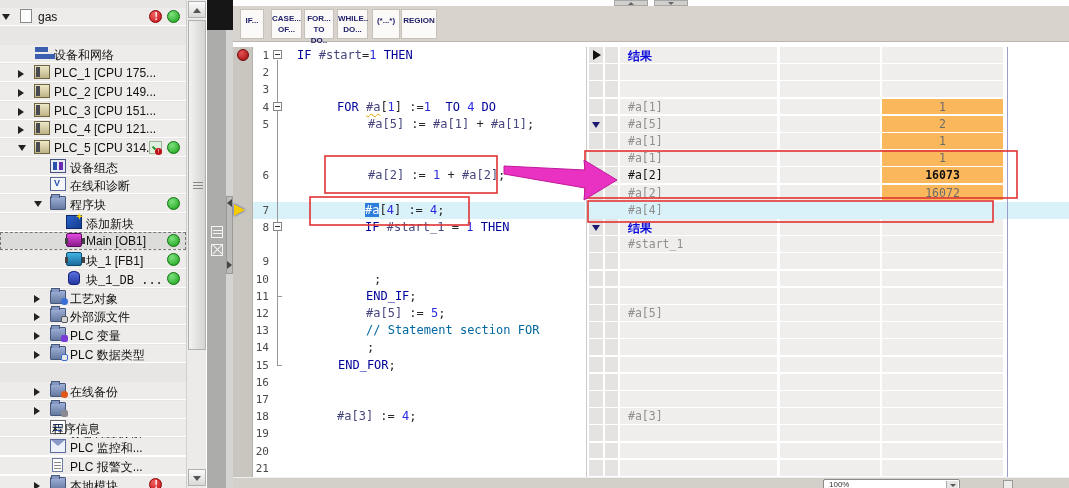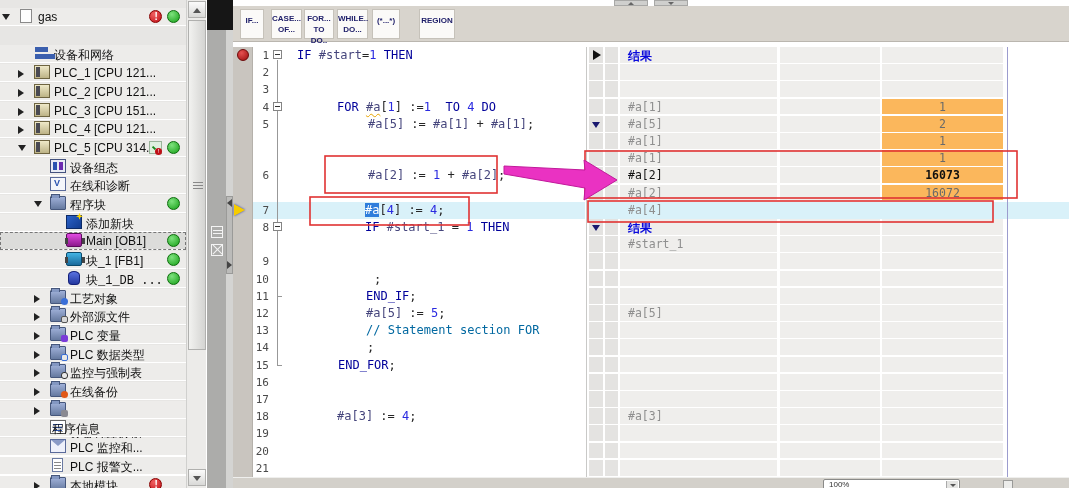--- a/index.html
+++ b/index.html
@@ -153,26 +153,26 @@
       <div class="st-error" style="left: 149px;"></div>
       <div class="st-green" style="left: 167px;"></div>
     </div>
     <div class="abs tree-row" style="top: 45.4px;">
       <div class="tic ic-net" style="left: 34px;"></div>
       <div class="tree-label" style="left: 54px;">设备和网络</div>
     </div>
     <div class="abs tree-row" style="top: 64.1px;">
       <div class="exp right" style="left: 18px;"></div>
       <div class="tic ic-plc" style="left: 34px;"></div>
-      <div class="tree-label" style="left: 54px;">PLC_1 [CPU 121...</div>
+      <div class="tree-label" style="left: 54px;">PLC_1 [CPU 175...</div>
     </div>
     <div class="abs tree-row" style="top: 82.8px;">
       <div class="exp right" style="left: 18px;"></div>
       <div class="tic ic-plc" style="left: 34px;"></div>
-      <div class="tree-label" style="left: 54px;">PLC_2 [CPU 121...</div>
+      <div class="tree-label" style="left: 54px;">PLC_2 [CPU 149...</div>
     </div>
     <div class="abs tree-row" style="top: 101.5px;">
       <div class="exp right" style="left: 18px;"></div>
       <div class="tic ic-plc" style="left: 34px;"></div>
       <div class="tree-label" style="left: 54px;">PLC_3 [CPU 151...</div>
     </div>
     <div class="abs tree-row" style="top: 120.2px;">
       <div class="exp right" style="left: 18px;"></div>
       <div class="tic ic-plc" style="left: 34px;"></div>
       <div class="tree-label" style="left: 54px;">PLC_4 [CPU 121...</div>
@@ -237,27 +237,20 @@
         <div class="badge bg-src"></div>
       </div>
       <div class="tree-label" style="left: 70px;">外部源文件</div>
     </div>
     <div class="abs tree-row" style="top: 344.6px;">
       <div class="exp right" style="left: 34px;"></div>
       <div class="tic ic-folder" style="left: 50px;">
         <div class="badge bg-type"></div>
       </div>
       <div class="tree-label" style="left: 70px;">PLC 数据类型</div>
-    </div>
-    <div class="abs tree-row" style="top: 363.3px;">
-      <div class="exp right" style="left: 34px;"></div>
-      <div class="tic ic-folder" style="left: 50px;">
-        <div class="badge bg-watch"></div>
-      </div>
-      <div class="tree-label" style="left: 70px;">监控与强制表</div>
     </div>
     <div class="abs tree-row" style="top: 382px;">
       <div class="exp right" style="left: 34px;"></div>
       <div class="tic ic-folder" style="left: 50px;">
         <div class="badge bg-backup"></div>
       </div>
       <div class="tree-label" style="left: 70px;">在线备份</div>
     </div>
     <div class="abs tree-row" style="top: 400.7px;">
       <div class="exp right" style="left: 34px;"></div>
@@ -319,21 +312,21 @@
 
 <div class="abs toolbar" id="toolbar">
     <div class="tb-btn oneline" style="left: 7px; width: 24px;">IF...</div>
     <div class="tb-btn" style="left: 38px; width: 31px;">CASE...
 OF...</div>
     <div class="tb-btn" style="left: 71px; width: 30px;">FOR...
 TO DO..</div>
     <div class="tb-btn" style="left: 104px; width: 31px;">WHILE..
 DO...</div>
     <div class="tb-btn oneline" style="left: 139px; width: 28px;">(*...*)</div>
-    <div class="tb-btn oneline" style="left: 186px; width: 36px;">REGION</div>
+    <div class="tb-btn oneline" style="left: 168px; width: 36px;">REGION</div>
   </div>
 
 <div class="abs gutter" id="gutter"></div>
 <div class="abs editor" id="editor">
     <div class="hl-band" style="top: 154.8px; height: 17.2px;"></div>
     <div class="foldline" style="top: 13px; height: 304.6px;"></div>
     <div class="foldtick" style="top: 317.6px;"></div>
     <div class="foldtick" style="top: 248.8px;"></div>
     <div class="lnum" style="top: 2px;">1</div>
     <div class="foldbox" style="top: 3px;"></div>

